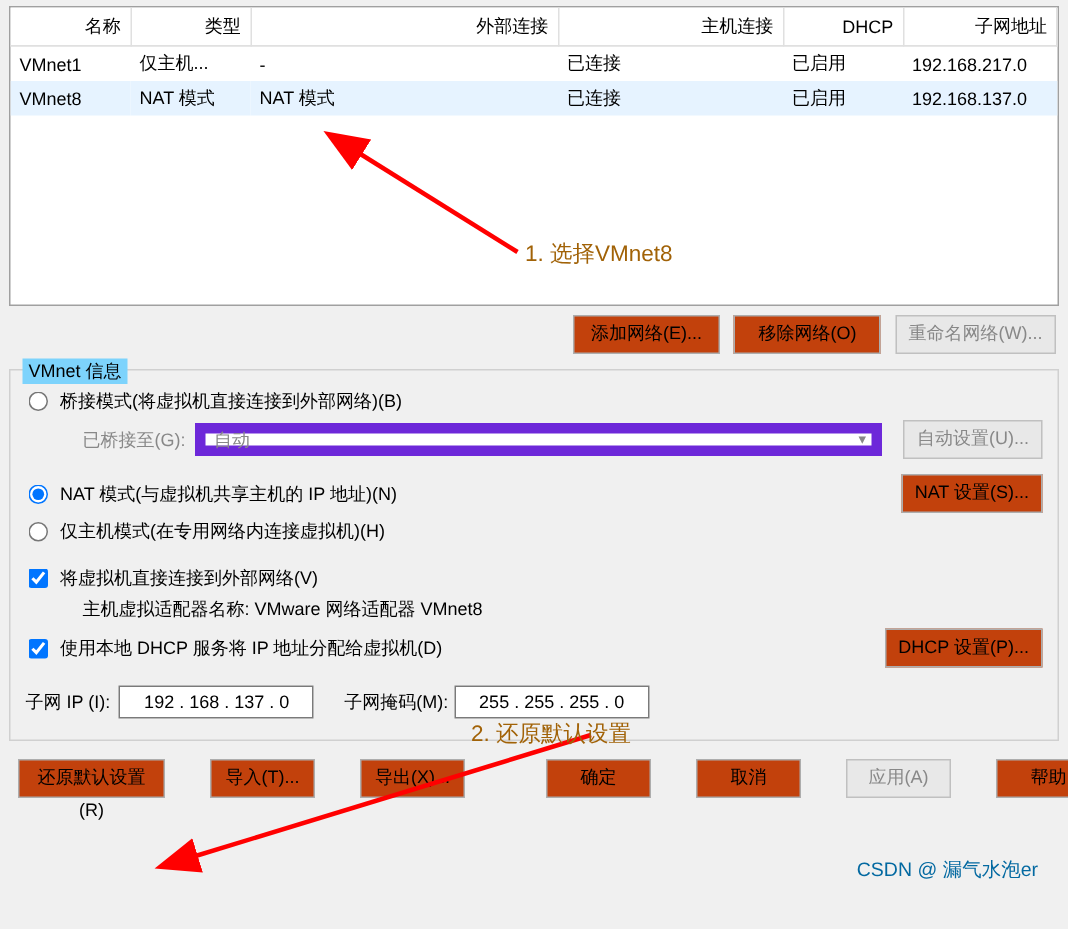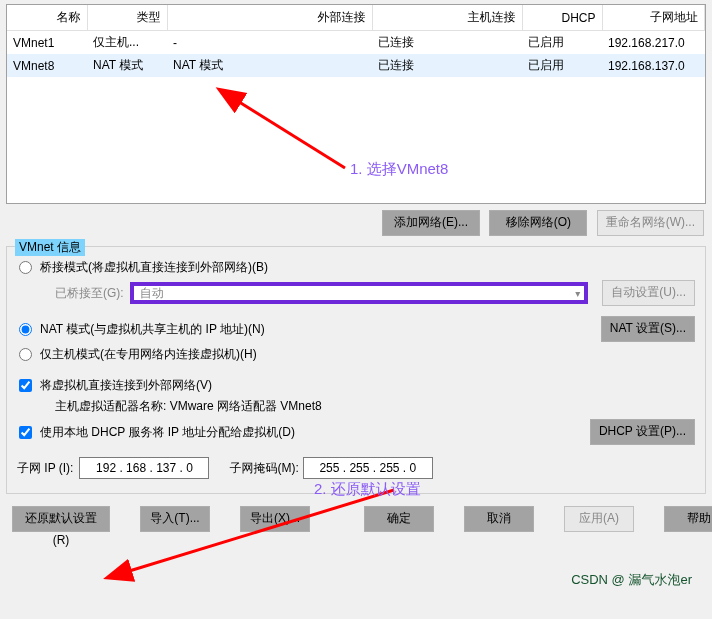--- a/index.html
+++ b/index.html
@@ -45,21 +45,21 @@
   .btn-row {
     text-align: right;
     padding: 2px 8px 6px 8px;
   }
   .btn {
     display: inline-block;
     min-width: 98px;
     height: 26px;
     line-height: 22px;
     text-align: center;
-    background: #a3a3a3;
+    background: #c2410c;
     border: 1px solid #adadad;
     margin-left: 6px;
     padding: 0 8px;
     vertical-align: middle;
     cursor: pointer;
   }
   .btn.disabled { color: #888; border-color: #c0c0c0; background: #e8e8e8; cursor: default; }
   .groupbox {
     border: 1px solid #d0d0d0;
     margin: 4px 6px;
@@ -72,21 +72,21 @@
     background: #7dd3fc;
     padding: 0 4px;
   }
   .row { display: flex; align-items: center; margin: 4px 0; }
   .row label { margin-left: 4px; }
   .indent { margin-left: 38px; }
   input[type=radio], input[type=checkbox] { margin: 0 4px 0 2px; }
   .dropdown {
     flex: 1;
     height: 22px;
-    border: 4px solid #6d28d9;
+    border: 7px solid #6d28d9;
     background: #fff;
     display: flex;
     align-items: center;
     justify-content: space-between;
     padding: 0 4px 0 6px;
     color: #888;
     margin-right: 8px;
   }
   .dropdown .arrow { font-size: 10px; }
   .disabled-text { color: #888; }
@@ -103,27 +103,27 @@
   .bottom-row {
     padding: 8px 6px;
     display: flex;
     gap: 24px;
   }
   .bottom-row .spacer { flex: 1; }
   .watermark {
     position: absolute;
     right: 20px;
     bottom: 30px;
-    color: #14532d;
+    color: #0369a1;
     font-size: 13px;
     pointer-events: none;
   }
   .annotation {
     position: absolute;
-    color: #8b5cf6;
+    color: #a16207;
     font-size: 15px;
     pointer-events: none;
   }
   svg.arrow { position: absolute; pointer-events: none; }
 </style>
 </head>
 <body>
 
 <div class="table-wrap">
   <table>

